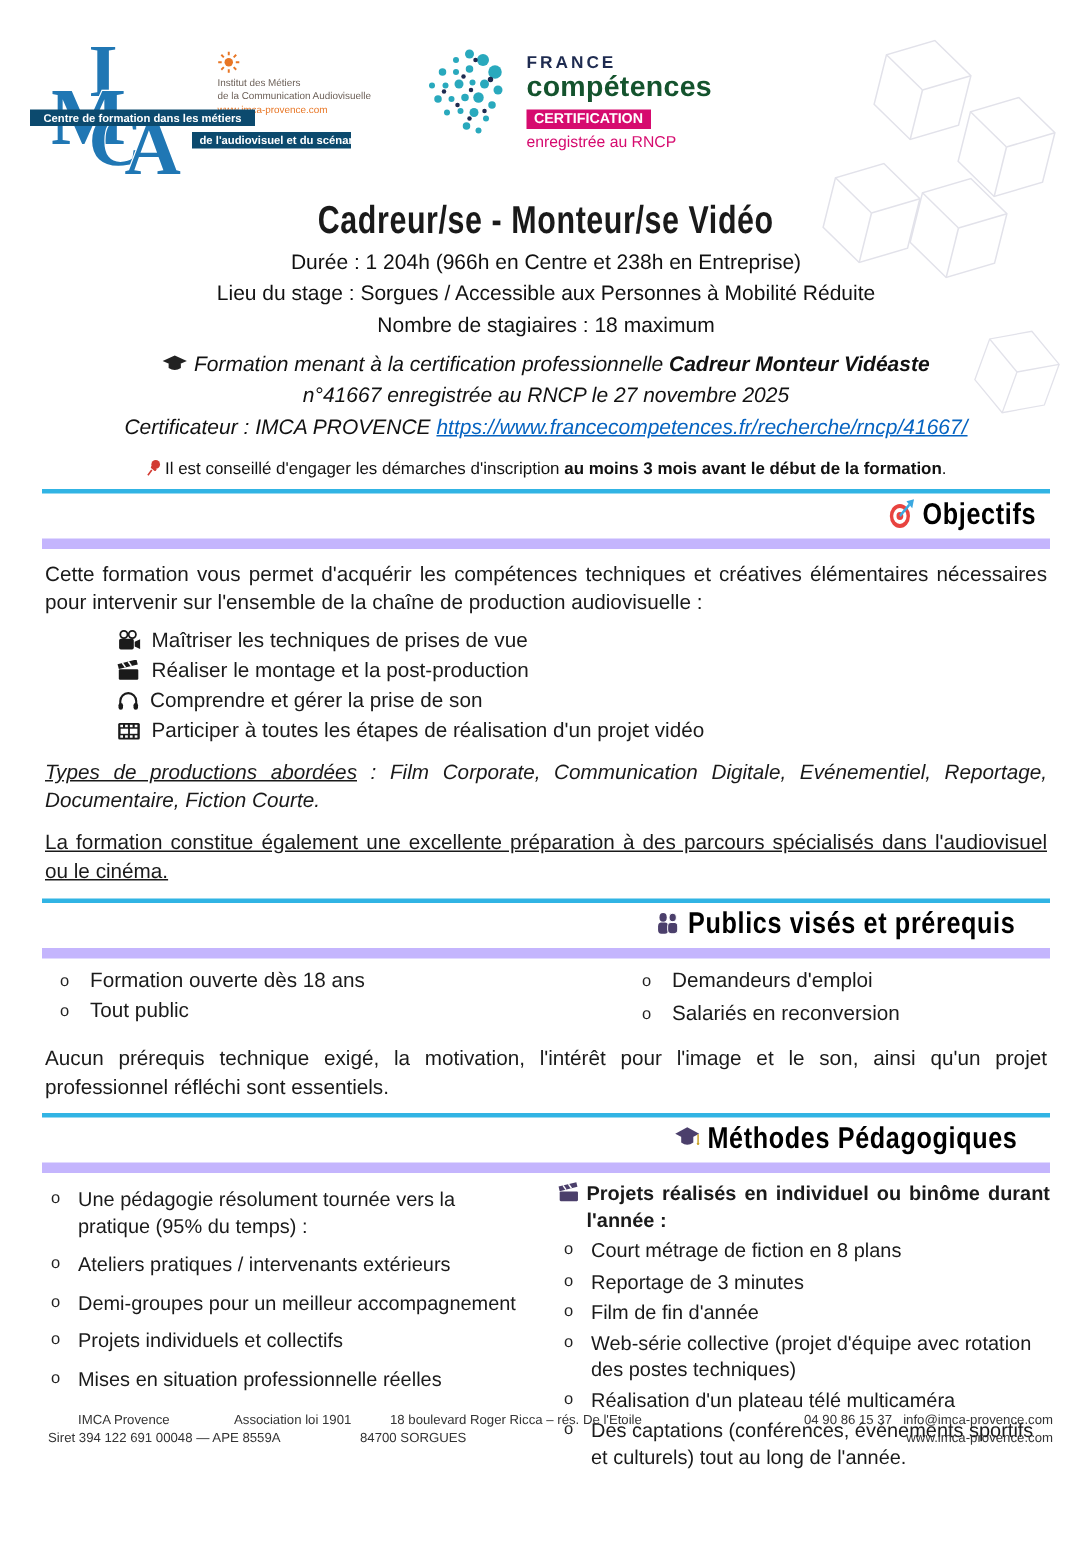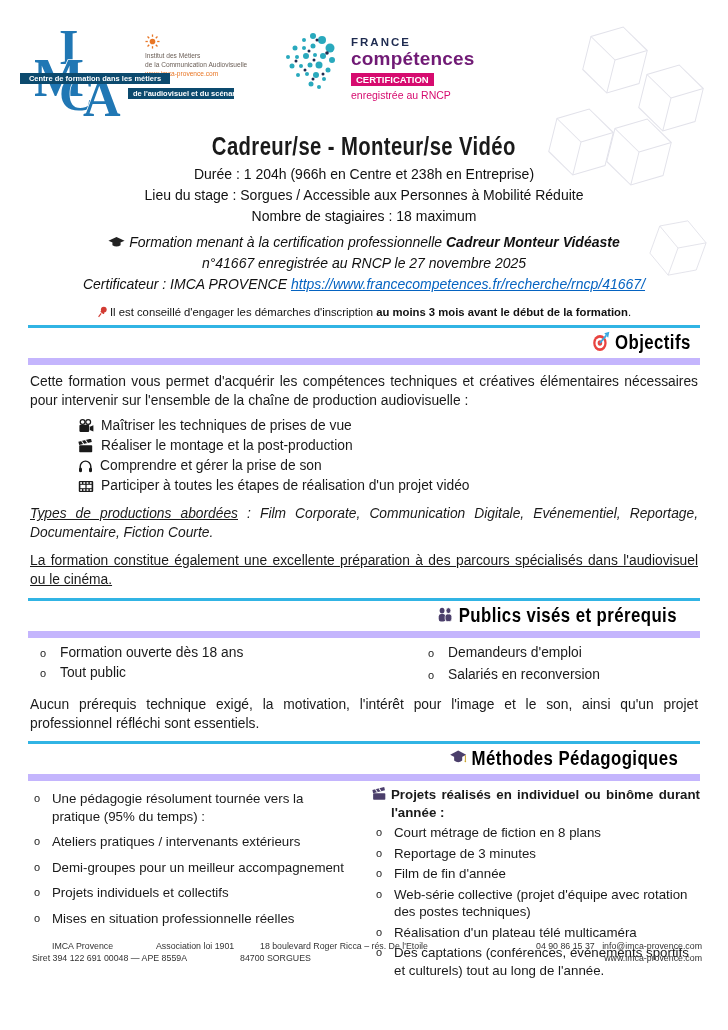--- a/index.html
+++ b/index.html
@@ -20,21 +20,21 @@
   .imca-texts{position:absolute;left:110px;top:12px;width:140px;}
   .sun{display:block;margin-bottom:3px;}
   .imca-org{font-size:6.6px;color:#6b5f57;line-height:8.5px;}
   .imca-web{font-size:6.6px;color:#e87625;line-height:9px;}
   .banner{position:absolute;font-size:7.5px;font-weight:bold;color:#fff;background:#0c4a6e;padding:1px 5px;white-space:nowrap;}
   .banner1{left:20px;top:73px;width:140px;text-align:center;}
   .banner2{left:128px;top:88px;width:96px;text-align:center;}
   .fc-logo{position:absolute;left:283px;top:30px;display:flex;gap:8px;}
   .fc-text{padding-top:6px;}
   .fc-line1{font-size:11.5px;font-weight:bold;color:#1e2b50;letter-spacing:2px;line-height:13px;}
-  .fc-line2{font-size:19px;font-weight:bold;color:#701a75;line-height:20px;letter-spacing:.2px;}
+  .fc-line2{font-size:19px;font-weight:bold;color:#14532d;line-height:20px;letter-spacing:.2px;}
   .fc-badge{display:inline-block;font-size:9.5px;font-weight:bold;color:#fff;background:#d60b6f;padding:1px 5px;margin-top:2px;}
   .fc-line3{font-size:10.5px;color:#d60b6f;margin-top:2px;}
   .cubes{position:absolute;right:0px;top:10px;}
   
   .title{ text-align:center;margin-top:10px;font-size:26px;font-weight:bold;line-height:28px;}
   .cond{display:inline-block;transform:scaleX(.78);transform-origin:center;white-space:nowrap;letter-spacing:.5px;}
   .details{margin-top:4px;text-align:center;font-size:14px;line-height:21px;color:#111;}
   .cert{margin-top:5px;text-align:center;font-size:14px;line-height:21px;font-style:italic;color:#111;}
   .cert .ic{position:relative;top:2px;margin-right:4px;}
   a.rncp-link{color:#0563c1;text-decoration:underline;}

